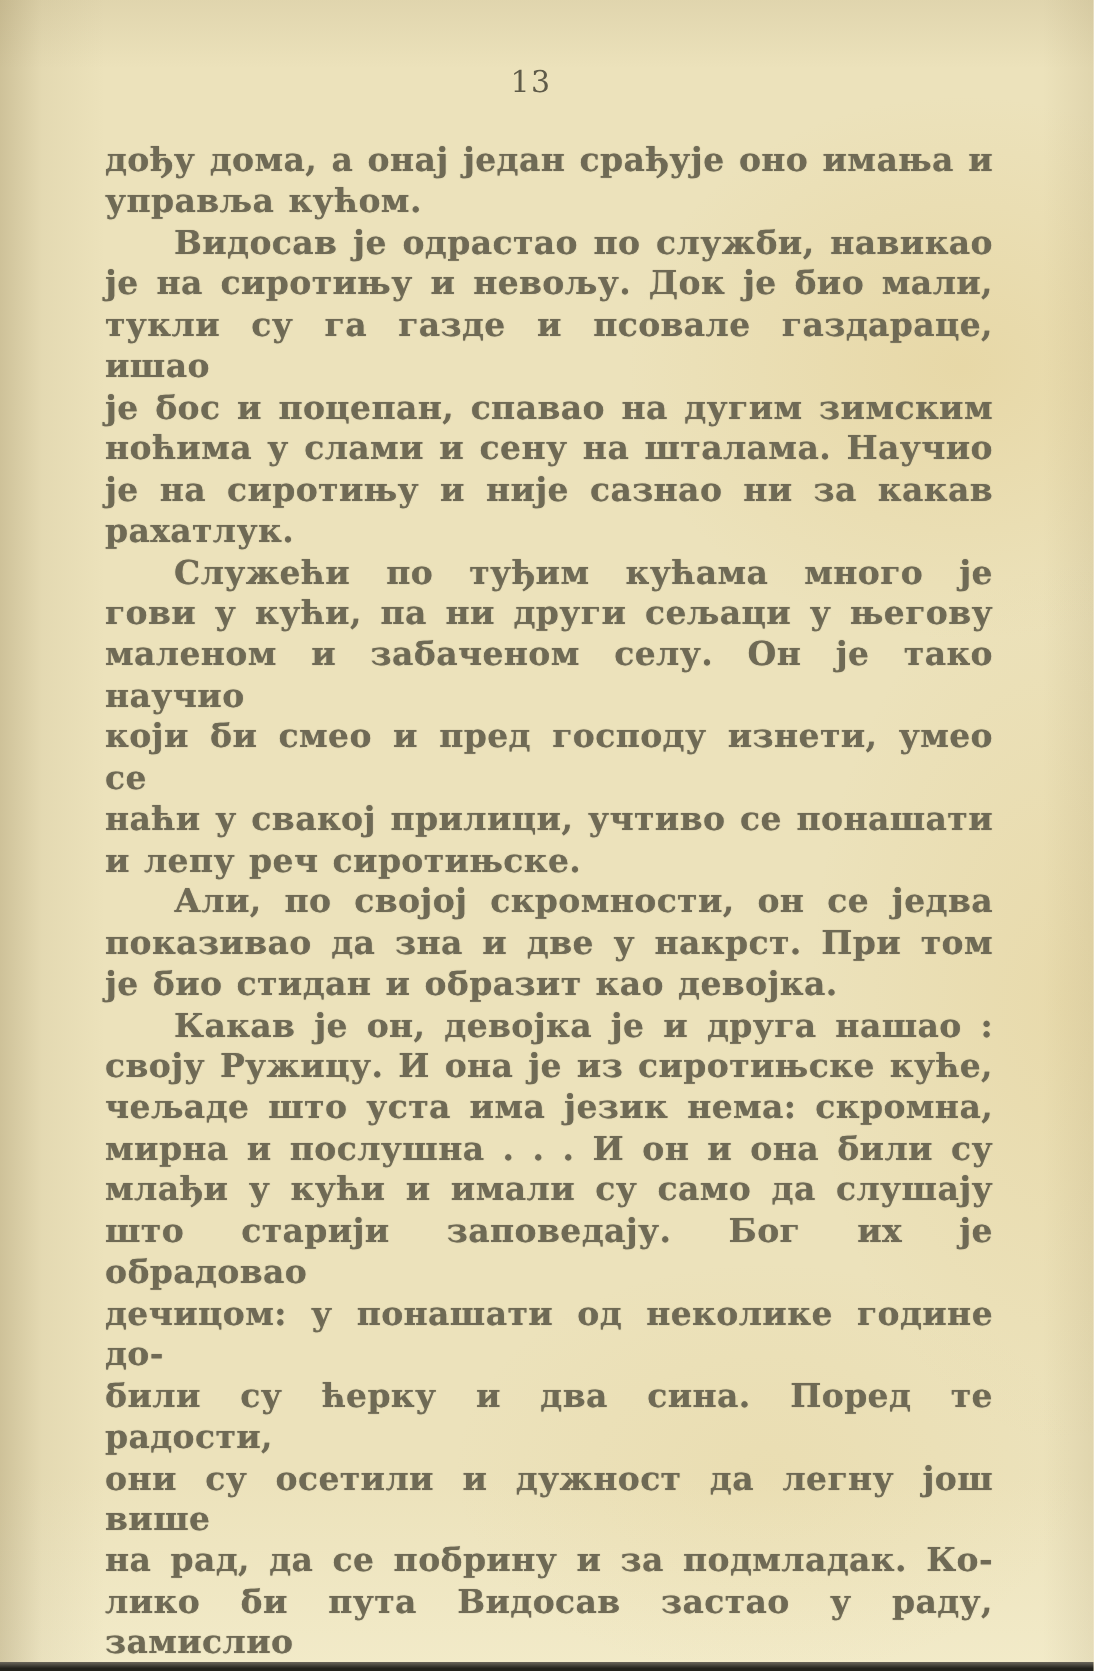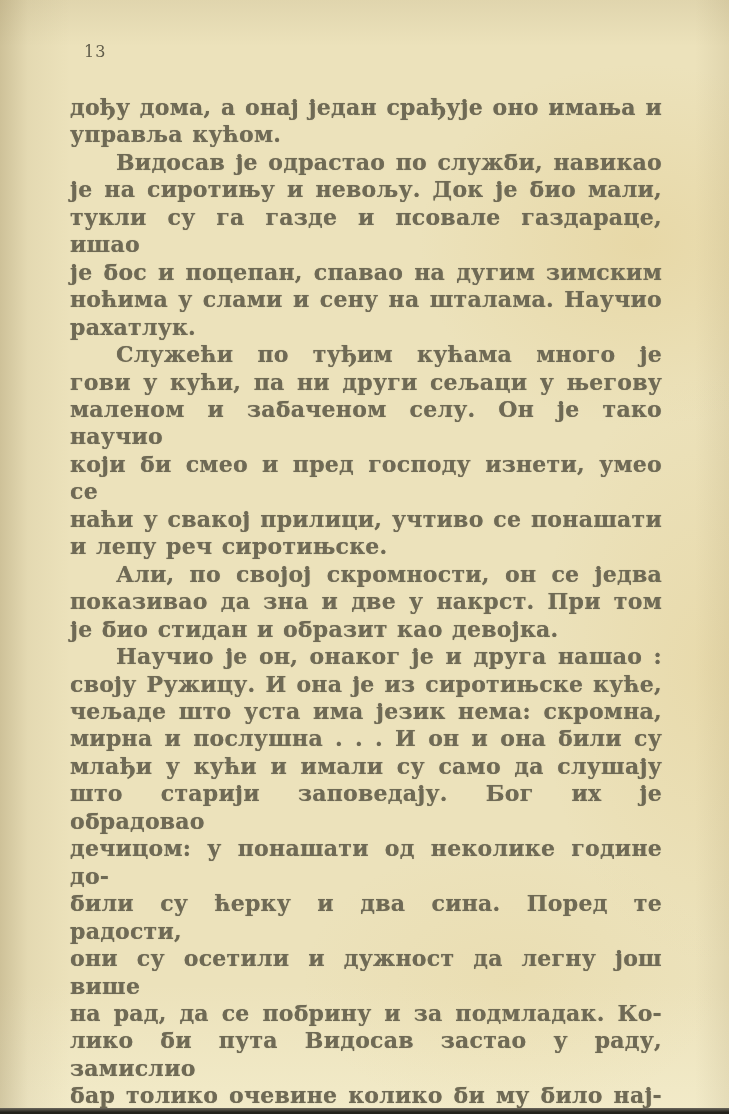--- a/index.html
+++ b/index.html
@@ -19,24 +19,24 @@
       radial-gradient(ellipse 240px 420px at 97% 60%, rgba(210,176,92,0.16), rgba(210,176,92,0) 70%),
       radial-gradient(ellipse 300px 200px at 70% 88%, rgba(214,182,100,0.10), rgba(214,182,100,0) 70%),
       linear-gradient(to right, rgba(120,100,55,0.26), rgba(120,100,55,0.07) 28px, rgba(120,100,55,0) 70px),
       linear-gradient(to left, rgba(120,100,55,0.10), rgba(120,100,55,0) 34px),
       linear-gradient(to bottom, rgba(120,100,55,0.10), rgba(120,100,55,0) 46px),
       linear-gradient(to top, rgba(243,236,203,0.85), rgba(243,236,203,0) 130px);
   }
   .folio {
     position: absolute;
     top: 42px;
-    left: 84px;
+    left: 58px;
     width: 592px;
-    text-align: left;
-    font-size: 16px;
+    text-align: center;
+    font-size: 20px;
     letter-spacing: 1px;
     color: #5f5b49;
   }
   .text-block {
     position: absolute;
     top: 94px;
     left: 70px;
     width: 592px;
     font-size: 22px;
     line-height: 27.45px;
@@ -71,31 +71,32 @@
 <div class="page">
   <div class="folio">13</div>
   <div class="text-block">
       <div class="line just">дођу дома, а онај један срађује оно имања и</div>
       <div class="line">управља кућом.</div>
       <div class="line just indent">Видосав је одрастао по служби, навикао</div>
       <div class="line just">је на сиротињу и невољу. Док је био мали,</div>
       <div class="line just">тукли су га газде и псовале газдараце, ишао</div>
       <div class="line just">је бос и поцепан, спавао на дугим зимским</div>
       <div class="line just">ноћима у слами и сену на шталама. Научио</div>
+      <div class="line just">је на сиротињу и није сазнао ни за какав</div>
       <div class="line">рахатлук.</div>
       <div class="line just indent">Служећи по туђим кућама много је</div>
       <div class="line just">гови у кући, па ни други сељаци у његову</div>
       <div class="line just">маленом и забаченом селу. Он је тако научио</div>
       <div class="line just">који би смео и пред господу изнети, умео се</div>
       <div class="line just">наћи у свакој прилици, учтиво се понашати</div>
       <div class="line">и лепу реч сиротињске.</div>
       <div class="line just indent">Али, по својој скромности, он се једва</div>
       <div class="line just">показивао да зна и две у накрст. При том</div>
       <div class="line">је био стидан и образит као девојка.</div>
-      <div class="line just indent">Научио је он, онаког је и друга нашао :</div>
+      <div class="line just indent">Какав је он, девојка је и друга нашао :</div>
       <div class="line just">своју Ружицу. И она је из сиротињске куће,</div>
       <div class="line just">чељаде што уста има језик нема: скромна,</div>
       <div class="line just">мирна и послушна . . . И он и она били су</div>
       <div class="line just">млађи у кући и имали су само да слушају</div>
       <div class="line just">што старији заповедају. Бог их је обрадовао</div>
       <div class="line just">дечицом: у понашати од неколике године до-</div>
       <div class="line just">били су ћерку и два сина. Поред те радости,</div>
       <div class="line just">они су осетили и дужност да легну још више</div>
       <div class="line just">на рад, да се побрину и за подмладак. Ко-</div>
       <div class="line just">лико би пута Видосав застао у раду, замислио</div>

